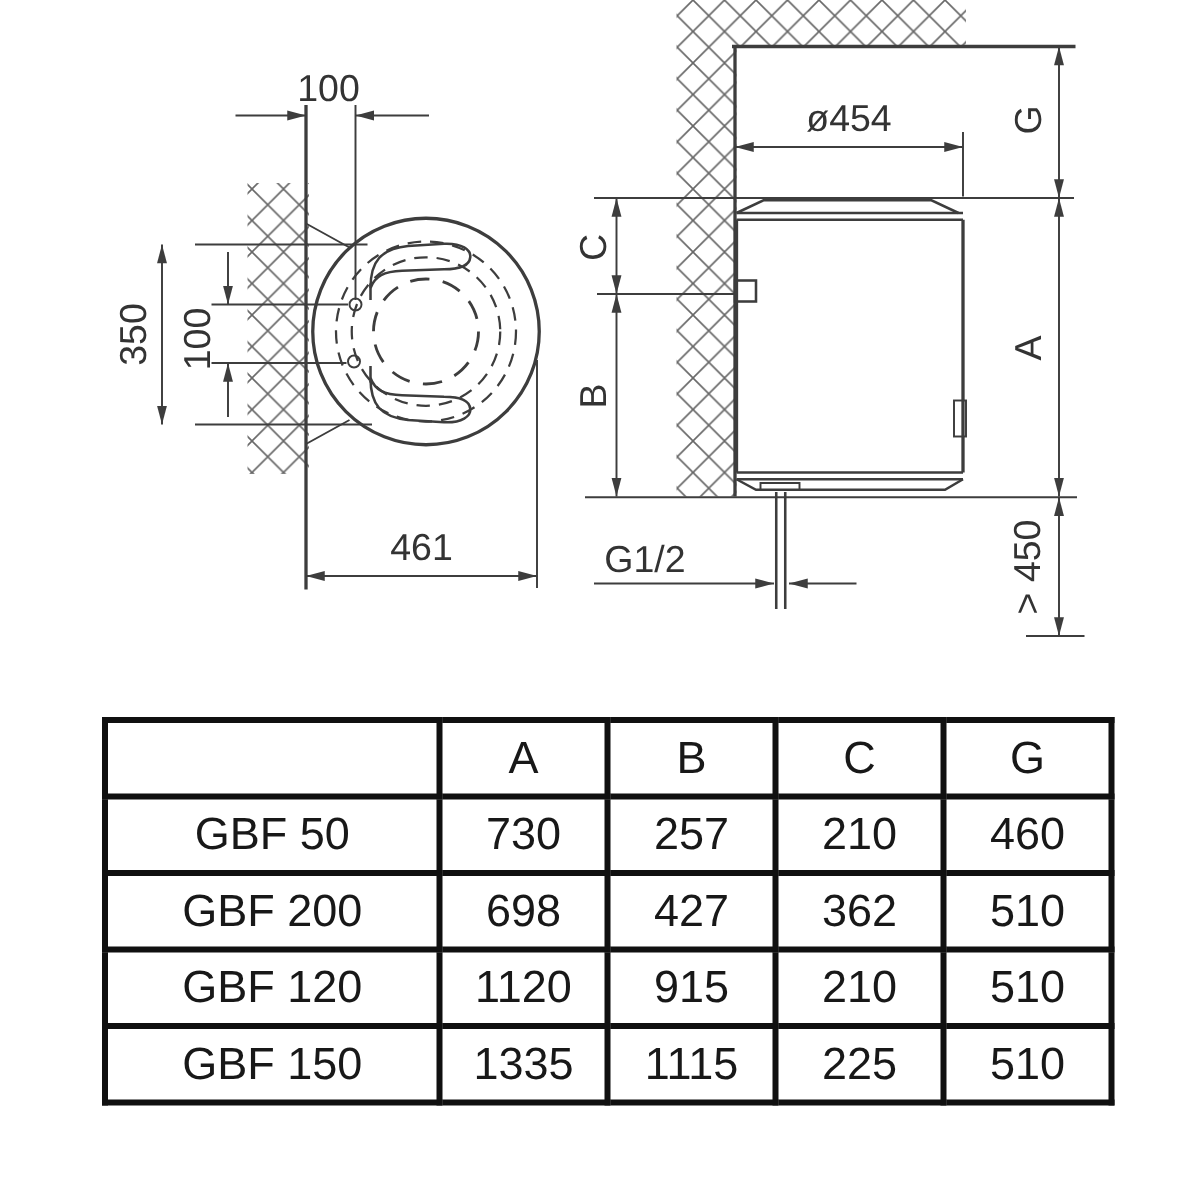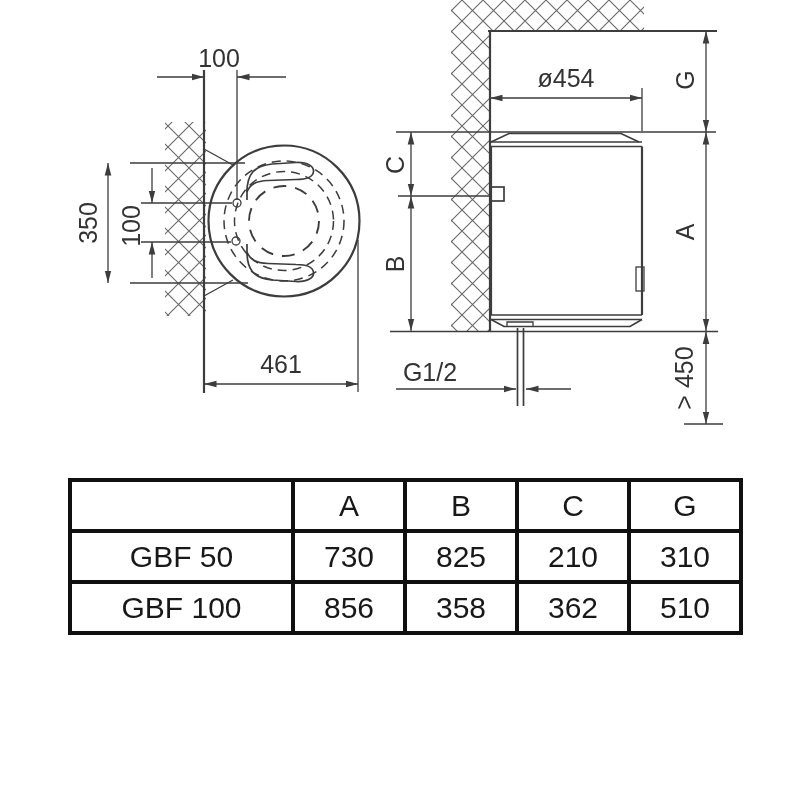--- a/index.html
+++ b/index.html
@@ -161,25 +161,39 @@
       <tr>
     <td class="c0"></td>
     <td class="cn">A</td>
     <td class="cn">B</td>
     <td class="cn">C</td>
     <td class="cn">G</td>
   </tr>
   <tr>
     <td>GBF 50</td>
     <td>730</td>
-    <td>825</td>
+    <td>257</td>
     <td>210</td>
-    <td>310</td>
+    <td>460</td>
   </tr>
   <tr>
-    <td>GBF 100</td>
-    <td>856</td>
-    <td>358</td>
+    <td>GBF 200</td>
+    <td>698</td>
+    <td>427</td>
     <td>362</td>
+    <td>510</td>
+  </tr>
+  <tr>
+    <td>GBF 120</td>
+    <td>1120</td>
+    <td>915</td>
+    <td>210</td>
+    <td>510</td>
+  </tr>
+  <tr>
+    <td>GBF 150</td>
+    <td>1335</td>
+    <td>1115</td>
+    <td>225</td>
     <td>510</td>
   </tr>
 </tbody>
   </table>
 
 </body></html>

